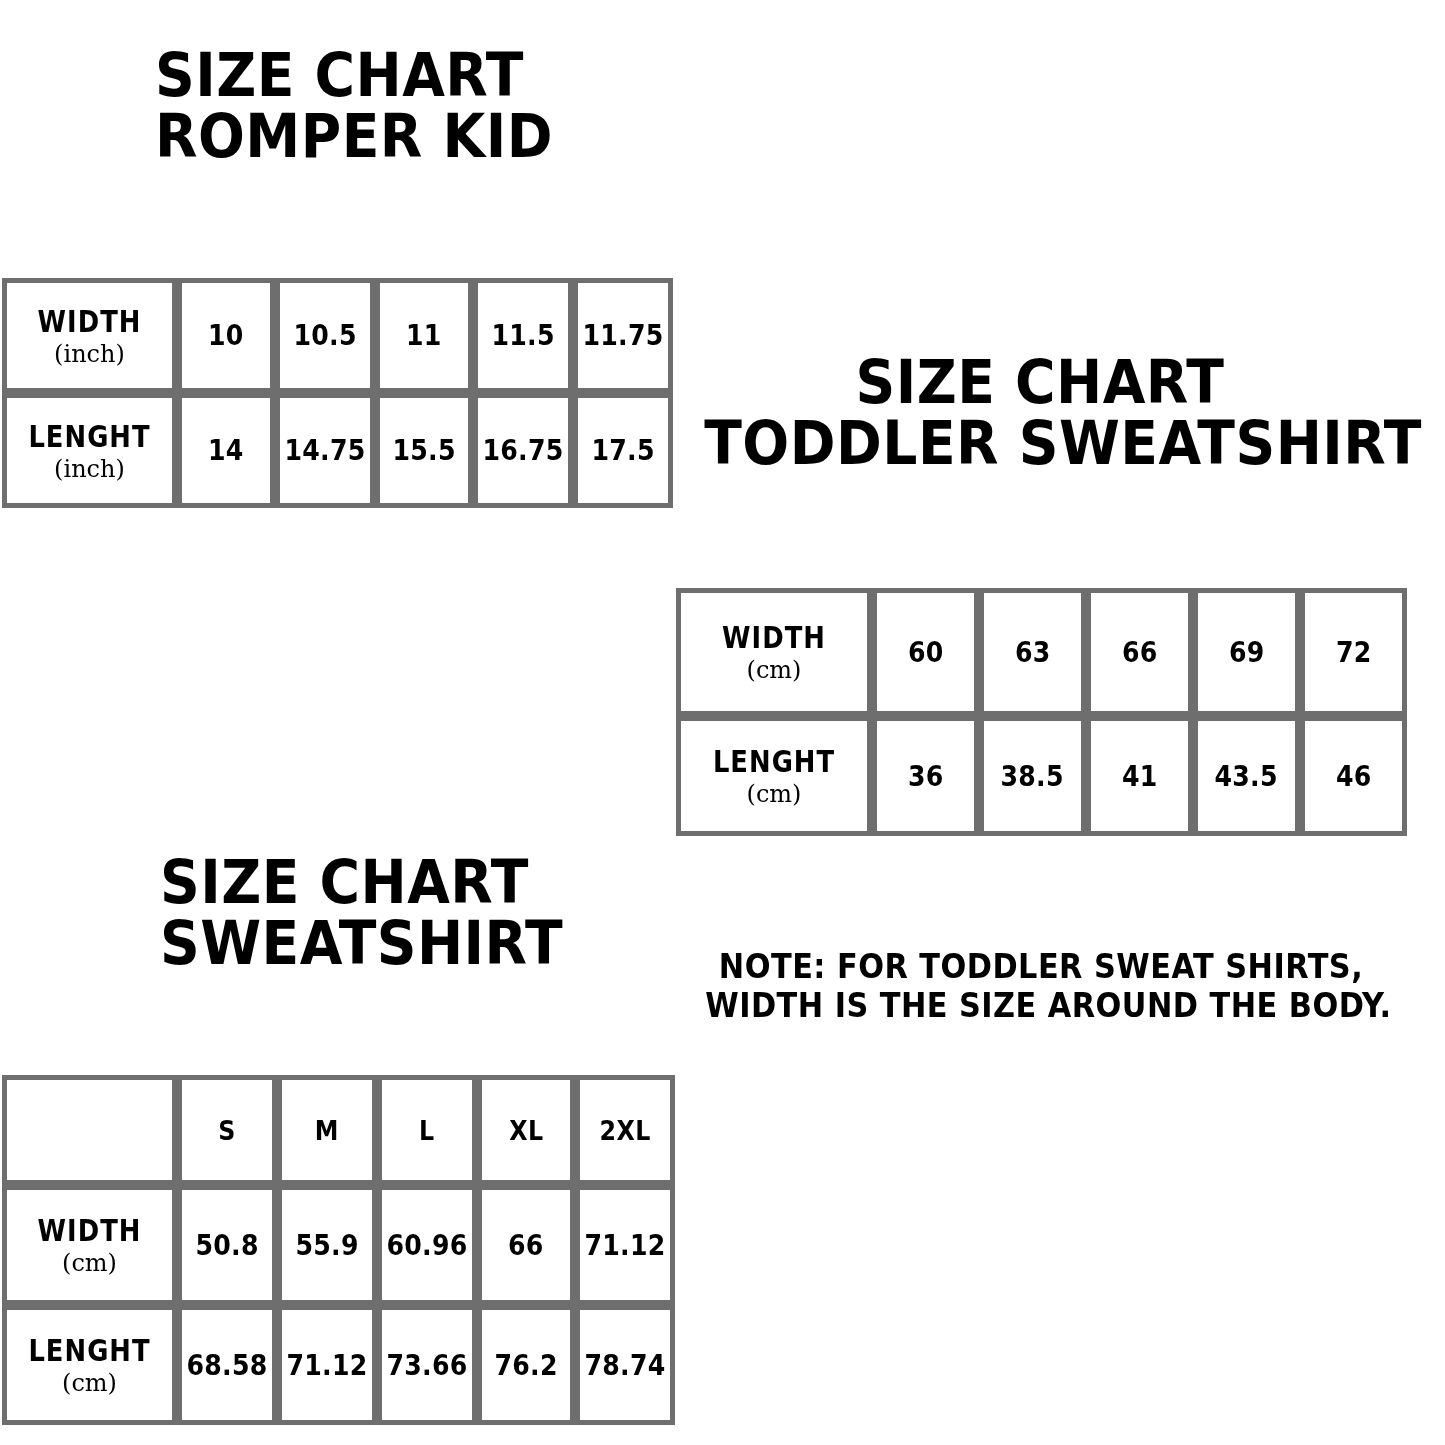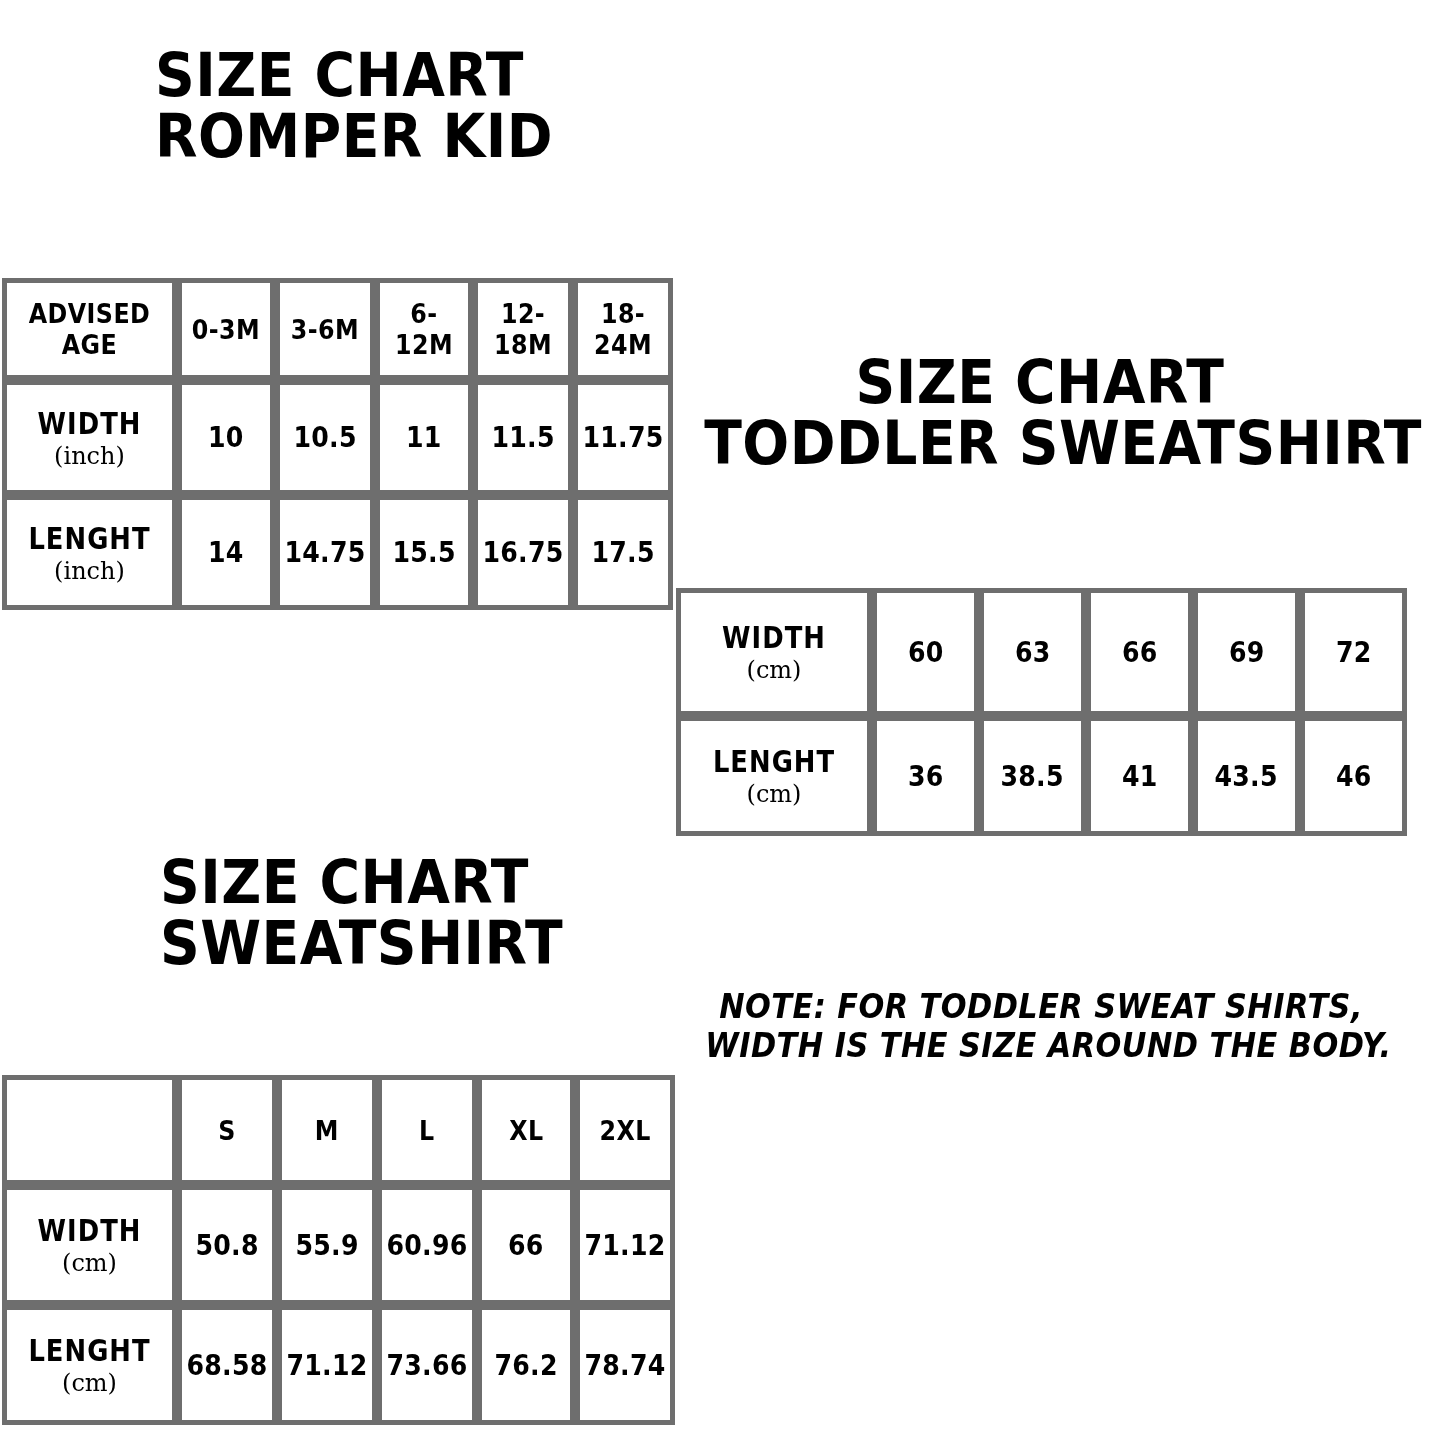--- a/index.html
+++ b/index.html
@@ -112,28 +112,20 @@
   <table class="size-table">
     <colgroup>
       <col style="width:175px">
         <col style="width:98px">
         <col style="width:98px">
       <col style="width:98px">
         <col style="width:98px">
         <col style="width:98px">
     </colgroup>
     <tbody>
-        <tr>
-      <td style="height:92px"><span class="hdr">ADVISED AGE</span></td>
-      <td><span class="hdr">0-3M</span></td>
-      <td><span class="hdr">3-6M</span></td>
-      <td><span class="hdr">6-12M</span></td>
-      <td><span class="hdr">12-18M</span></td>
-      <td><span class="hdr">18-24M</span></td>
-    </tr>
     <tr>
       <td style="height:105px">
         <span class="rowlabel-main">WIDTH</span>
         <span class="rowlabel-unit">(inch)</span>
       </td>
       <td><span class="val">10</span></td>
       <td><span class="val">10.5</span></td>
       <td><span class="val">11</span></td>
       <td><span class="val">11.5</span></td>
       <td><span class="val">11.75</span></td>
@@ -190,21 +182,21 @@
       <td><span class="val">36</span></td>
       <td><span class="val">38.5</span></td>
       <td><span class="val">41</span></td>
       <td><span class="val">43.5</span></td>
       <td><span class="val">46</span></td>
     </tr>
   </tbody>
     </table>
 </div>
 
-<div class="block" style="left:676px; top:988px; width:730px;font-style:italic;">
+<div class="block" style="left:676px; top:948px; width:730px;">
   <div class="note">
     <span class="line">NOTE: FOR TODDLER SWEAT SHIRTS,</span>
     <span class="line">WIDTH IS THE SIZE AROUND THE BODY.</span>
   </div>
 </div>
 
 <div class="block" style="left:160px; top:852px;">
   <div class="chart-title" style="font-size:60px;">
     <span class="line">SIZE CHART</span>
     <span class="line">SWEATSHIRT</span>

